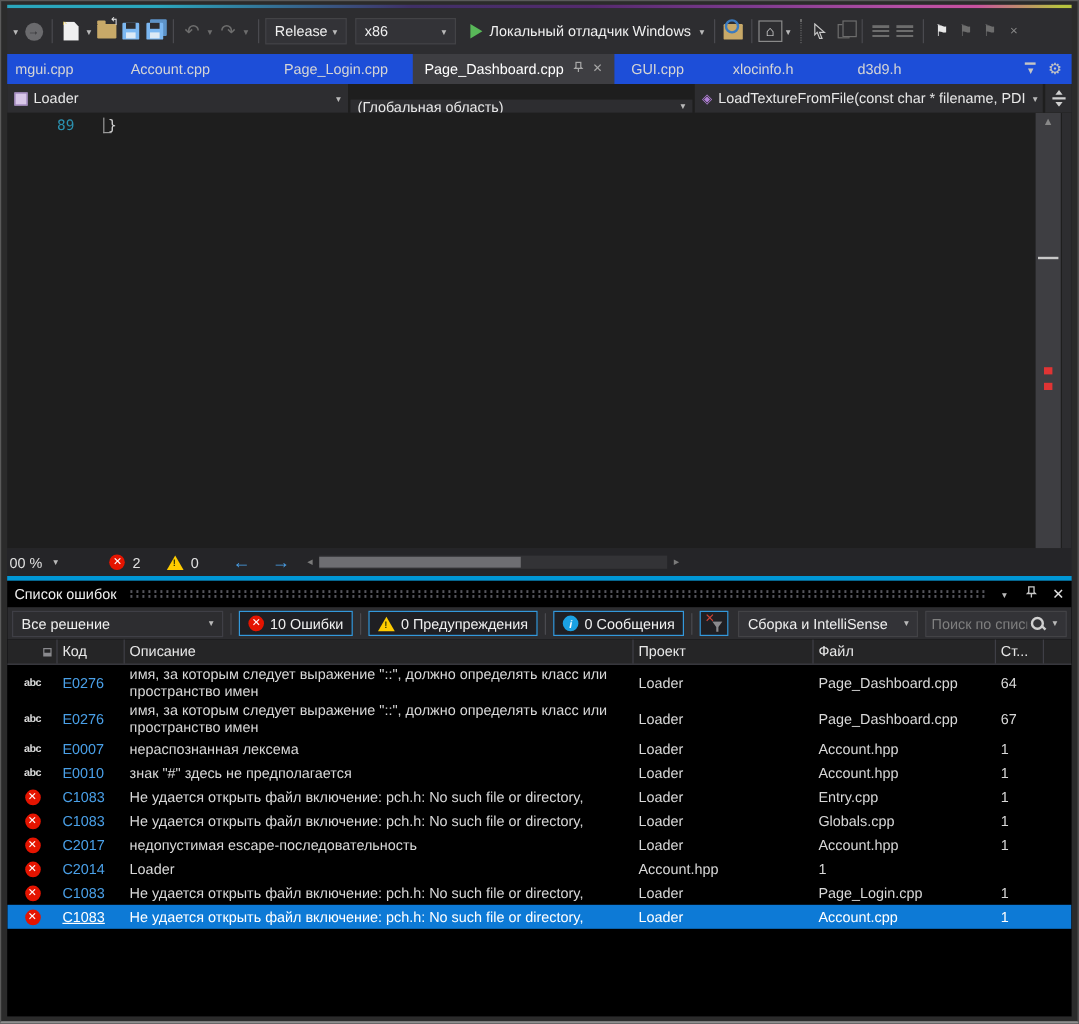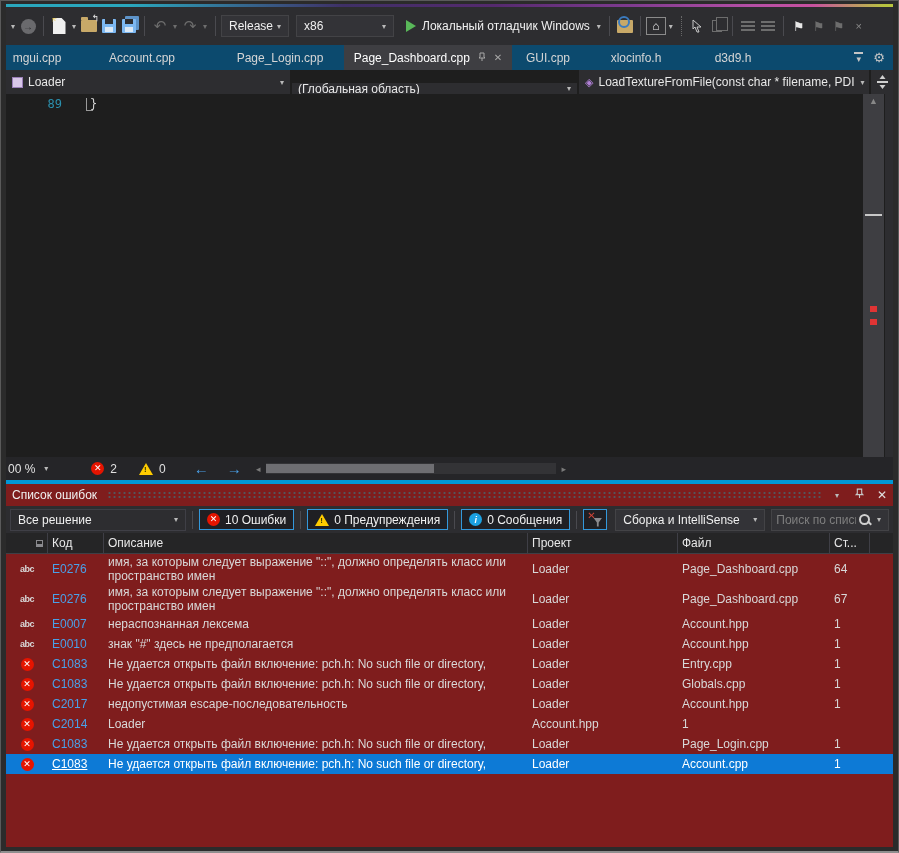--- a/index.html
+++ b/index.html
@@ -40,21 +40,21 @@
     color:#e8e8e8; font-size:12px; }
   .cursor-ico svg, .split-ico svg { display:block; }
   .copy-ico { position:relative; width:10px; height:12px; border:1px solid #6d6d6d; background:#2d2d30; }
   .copy-ico::after { content:""; position:absolute; left:3px; top:-4px; width:10px; height:12px; border:1px solid #6d6d6d; background:#2d2d30; }
   .lines-ico { width:14px; height:10px; background:repeating-linear-gradient(#6d6d6d 0 2px,transparent 2px 4px); }
   .flag { color:#e8e8e8; font-size:13px; }
   .flag.dis { color:#6d6d6d; }
   .xdim { color:#8a8a8a; font-size:11px; }
 
   
-  .tabbar { height:25px; background:#0c4a6e; display:flex; align-items:stretch; flex:none; }
+  .tabbar { height:25px; background:#1d4ed8; display:flex; align-items:stretch; flex:none; }
   .tab { display:flex; align-items:center; justify-content:center; color:#d5d5d5; white-space:nowrap; cursor:default; }
   .tab:nth-child(1){ width:62px; } .tab:nth-child(2){ width:148px; } .tab:nth-child(3){ width:128px; }
   .tab:nth-child(4){ width:168px; } .tab:nth-child(5){ width:72px; } .tab:nth-child(6){ width:104px; } .tab:nth-child(7){ width:90px; }
   .tab.active { background:#3e3e42; color:#ffffff; }
   .tab .pin, .tab .tclose { margin-left:7px; color:#a8a8a8; font-size:10px; display:none; }
   .tab.active .pin, .tab.active .tclose { display:inline-block; }
   .tabbar-right { margin-left:auto; display:flex; align-items:center; gap:10px; padding-right:8px; color:#c5c5c5; }
   .chevdown { font-size:9px; line-height:1; text-align:center; }
   .chevdown .bar { display:block; width:9px; height:2px; background:#c5c5c5; margin:0 auto 1px; }
   .gear { font-size:13px; }
@@ -91,21 +91,21 @@
   .navarrow { color:#4aa0e8; font-size:15px; font-weight:bold; }
   .hscroll { position:absolute; left:250px; width:310px; top:5px; height:13px; display:flex; align-items:center; }
   .hs-arrow { color:#7a7a7a; font-size:9px; width:10px; }
   .hs-track { flex:1; height:11px; background:#333336; position:relative; }
   .hs-thumb { position:absolute; left:0; top:1px; height:9px; width:168px; background:#6e6e72; }
   .estats { position:absolute; right:30px; display:flex; gap:24px; white-space:nowrap; }
 
   .splitter { height:4px; background:#0097d6; flex:none; }
 
   
-  .panel { flex:1; background:#7f1d1d; display:flex; flex-direction:column; overflow:hidden; }
+  .panel { flex:1; background:#000000; display:flex; flex-direction:column; overflow:hidden; }
   .ptitle { height:22px; display:flex; align-items:center; padding:0 6px; flex:none; color:#f0f0f0; }
   .pgrip { flex:1; height:8px; margin:0 10px;
     background-image:radial-gradient(circle,#55555c 1px,transparent 1.2px); background-size:5px 4px; background-position:0 0; }
   .ptitle-icons { display:flex; align-items:center; gap:12px; color:#c8c8c8; }
   .ptoolbar { height:27px; background:#2d2d30; display:flex; align-items:center; padding:0 4px; gap:4px; flex:none; }
   .pt-sep { width:1px; height:18px; background:#4a4a4f; margin:0 2px; flex:none; }
   .pbtn { height:21px; border:1px solid #3398db; background:#1f1f23; display:flex; align-items:center; gap:5px;
     padding:0 7px; color:#f0f0f0; white-space:nowrap; flex:none; }
   .info-ico { width:13px; height:13px; border-radius:50%; background:#1ba1e2; color:#fff; font-size:9px; font-weight:bold; font-style:italic;
     display:inline-flex; align-items:center; justify-content:center; flex:none; }
@@ -163,21 +163,21 @@
       <span class="tb-sep"></span>
       <span class="ico undo">↶</span>
       <span class="caret dis">▾</span>
       <span class="ico undo">↷</span>
       <span class="caret dis">▾</span>
       <span class="tb-sep"></span>
       <div class="combo" style="width:68px">
         <span>Release</span>
         <span class="caret">▾</span>
       </div>
-      <div class="combo" style="width:98px;margin-left:7px">
+      <div class="combo" style="width:84px;margin-left:7px">
         <span>x86</span>
         <span class="caret">▾</span>
       </div>
       <span class="play" style="margin-left:12px"></span>
       <span class="dbg-label">Локальный отладчик Windows</span>
       <span class="caret">▾</span>
       <span class="tb-sep"></span>
       <span class="ico">
           <span class="attach"></span>
         </span>

